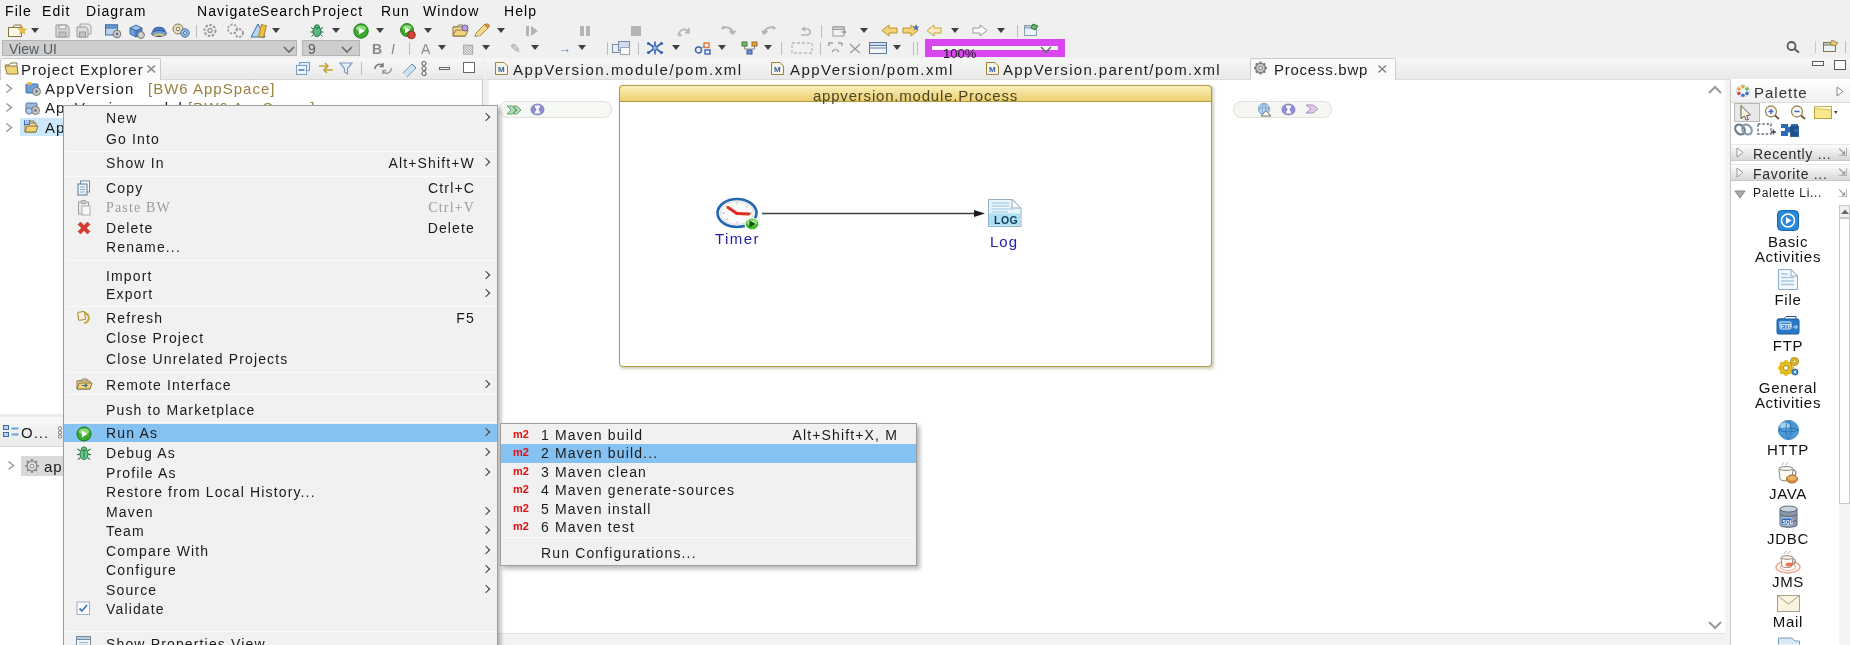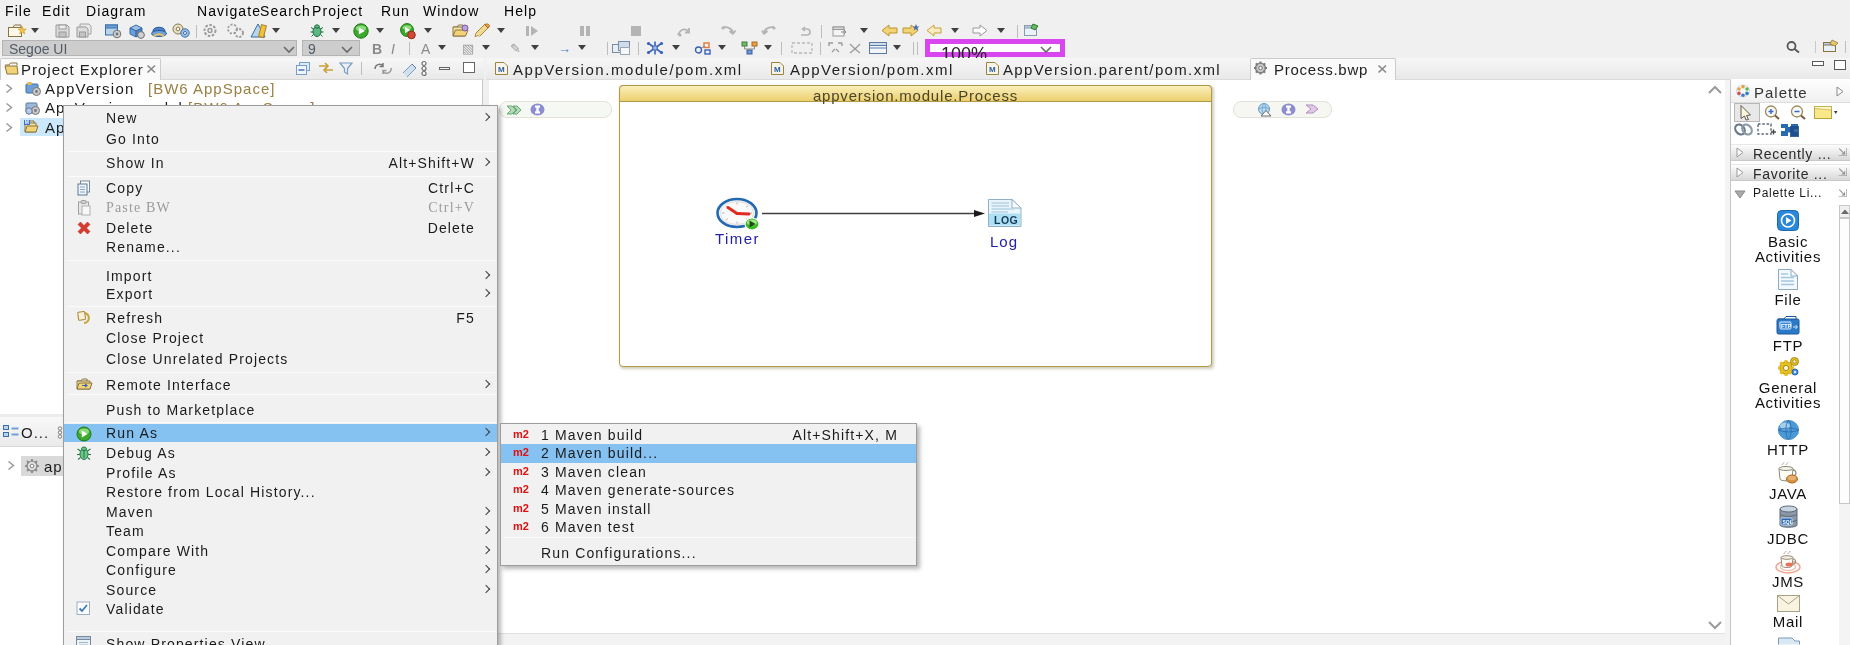--- a/index.html
+++ b/index.html
@@ -181,21 +181,21 @@
     <div class="dd" style="left:997px;top:28px;"></div>
     <div class="vsep" style="left:1017px;top:25px;height:13px;"></div>
     <svg style="left:1024px;top:23px;" width="16" height="15">
       <rect x="0.5" y="2.5" width="12" height="10" fill="#eaf2fa" stroke="#8a9ab0"></rect>
       <rect x="0.5" y="2.5" width="12" height="2.5" fill="#b8cce0" stroke="#8a9ab0"></rect>
       <path d="M9 1 L14 3 L11 7 L7 5 Z" fill="#68b868" stroke="#2a7a2a"></path>
     </svg>
   </div>
 
 <div class="combo" style="left:2px; top:40px; width:295px; height:16px;">
-    <span style="position:absolute;left:6px;top:0px;">Segoe UI</span>
+    <span style="position:absolute;left:6px;top:0px;">View UI</span>
   </div>
 <svg style="left:283px; top:46px;" width="12" height="7">
     <path d="M1 1 L6 6 L11 1" stroke="#6a6a6a" stroke-width="1.6" fill="none"></path>
   </svg>
 <div class="combo" style="left:302px; top:40px; width:58px; height:16px;">
     <span style="position:absolute;left:5px;top:0px;">9</span>
   </div>
 <svg style="left:341px; top:46px;" width="12" height="7">
     <path d="M1 1 L6 6 L11 1" stroke="#6a6a6a" stroke-width="1.6" fill="none"></path>
   </svg>
@@ -257,21 +257,21 @@
     <path d="M2 2 L7 7 L2 11 M12 2 L7 7 L12 11" stroke="#9a9a9a" stroke-width="1.3" fill="none"></path>
   </svg>
 <svg style="left:869px; top:41px;" width="19" height="14">
     <rect x="0.5" y="1.5" width="17" height="11" fill="#f2f6fa" stroke="#5a7aa0"></rect>
     <line x1="0.5" y1="7" x2="17.5" y2="7" stroke="#5a7aa0"></line>
     <rect x="0.5" y="1.5" width="17" height="3" fill="#cfdcec" stroke="#5a7aa0"></rect>
   </svg>
 <div class="dd" style="left:893px;top:45px;"></div>
 <div class="vsep" style="left:913px;top:42px;height:13px;"></div>
 <div class="vsep" style="left:917px;top:42px;height:13px;"></div>
-<div style="position:absolute;left:925px;top:39px;width:140px;height:18px;background:#fdfdfd;border:5px solid #d946ef;font-size:18px;color:#222;">
+<div style="position:absolute;left:925px;top:39px;width:140px;height:18px;background:#fdfdfd;border:7px solid #d946ef;font-size:13px;color:#222;">
     <span style="position:absolute;left:11px;top:0px;">100%</span>
   </div>
 <svg style="left:1040px; top:46px;" width="12" height="7">
     <path d="M1 1 L6 6 L11 1" stroke="#6a6a6a" stroke-width="1.6" fill="none"></path>
   </svg>
 
 <svg style="left:1786px; top:41px;" width="15" height="12">
     <circle cx="5.5" cy="5" r="4" fill="none" stroke="#595959" stroke-width="1.8"></circle>
     <line x1="8.5" y1="8" x2="13" y2="11.5" stroke="#595959" stroke-width="2"></line>
   </svg>

